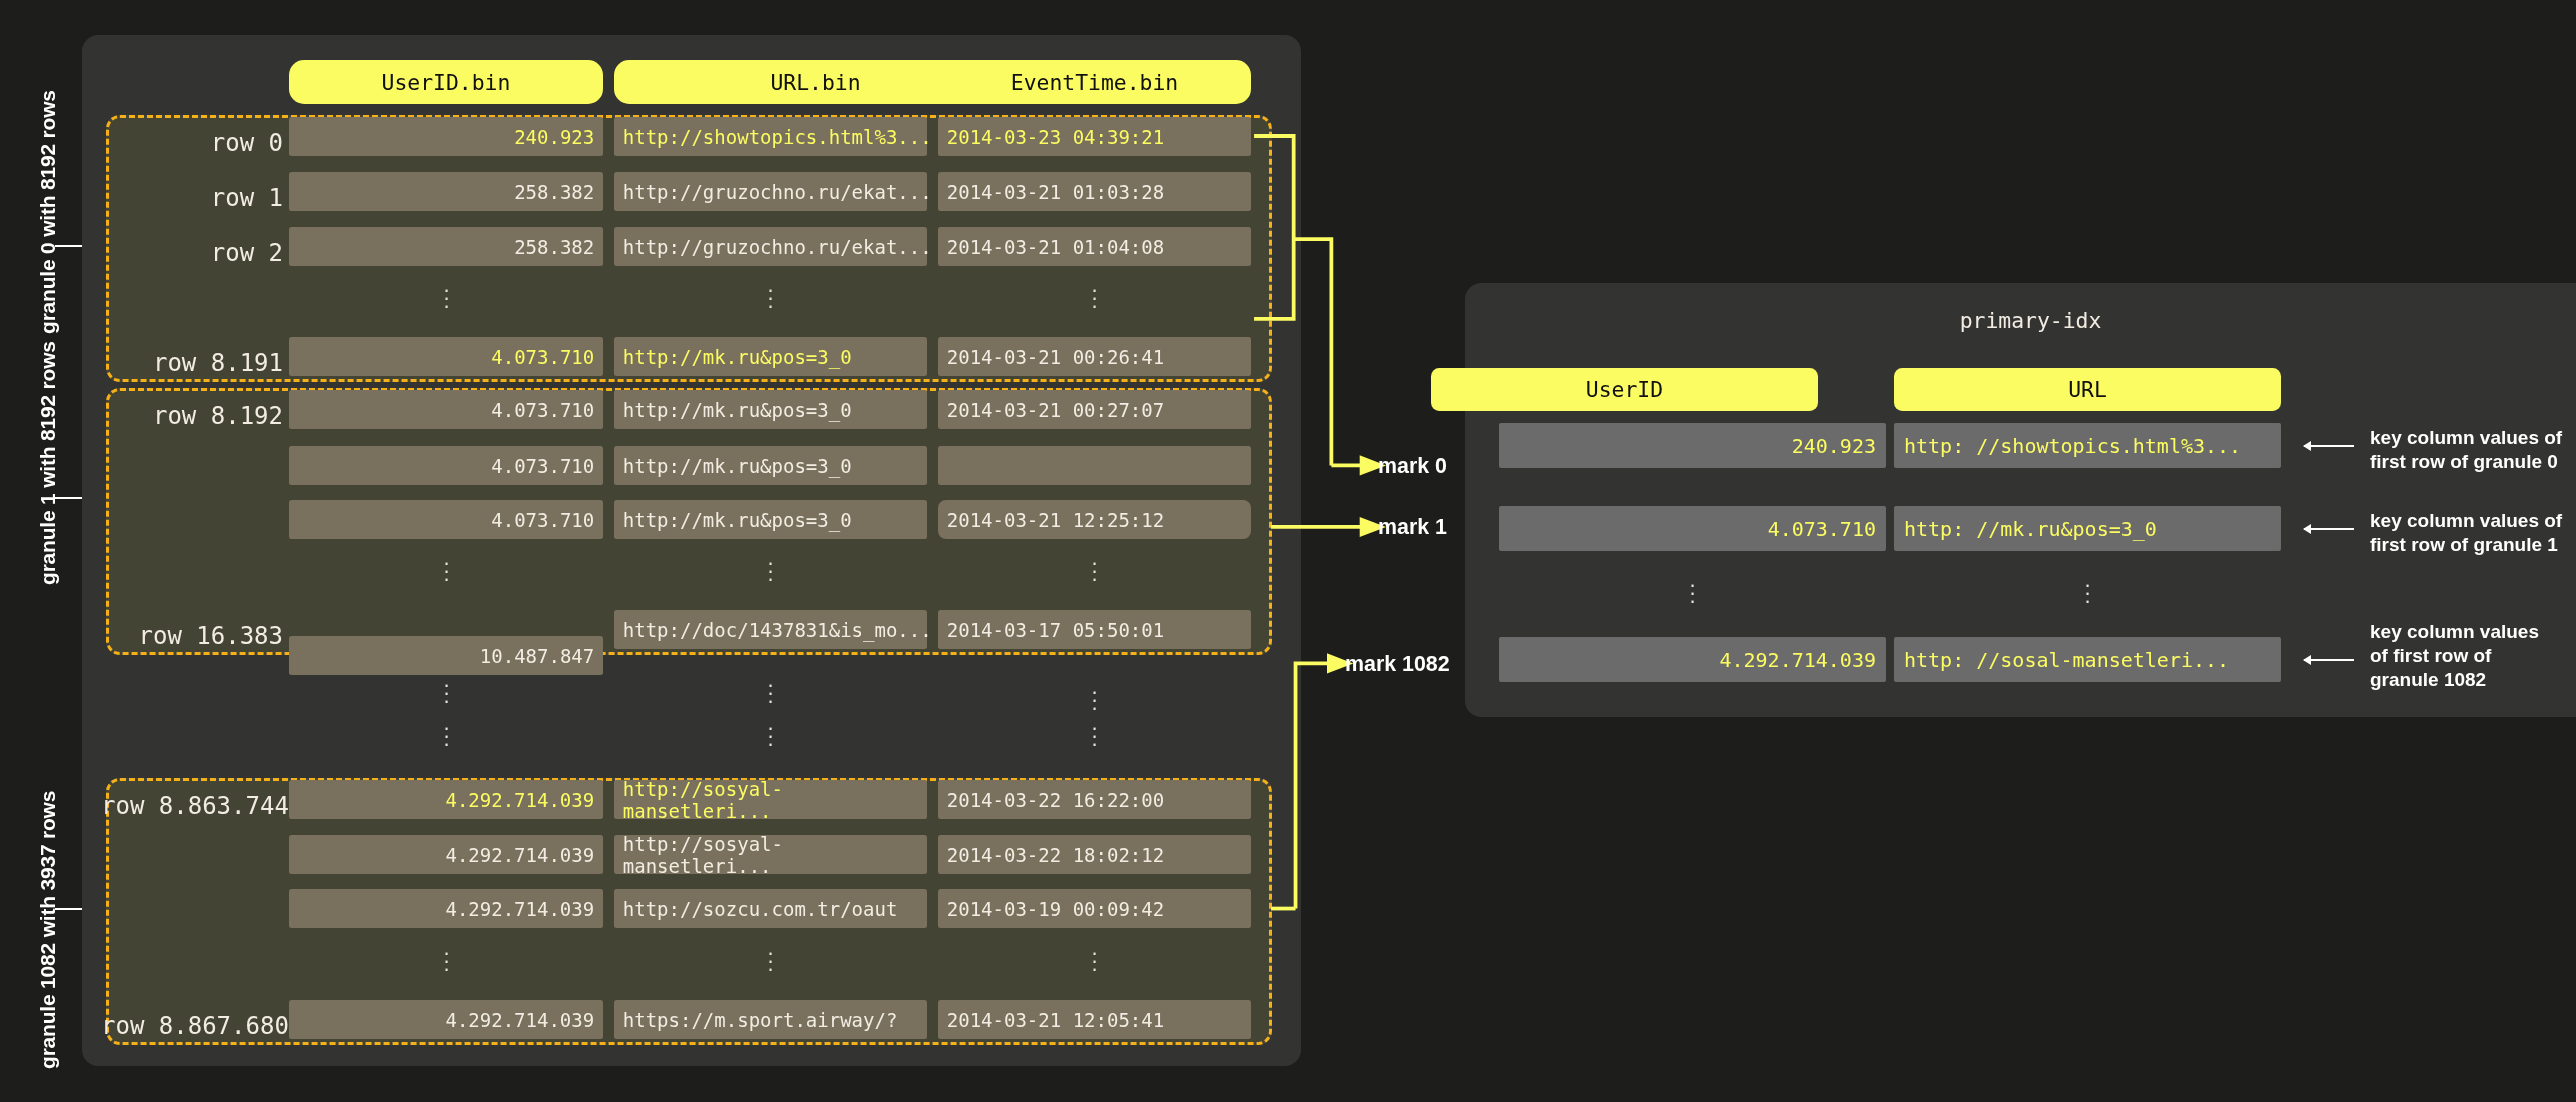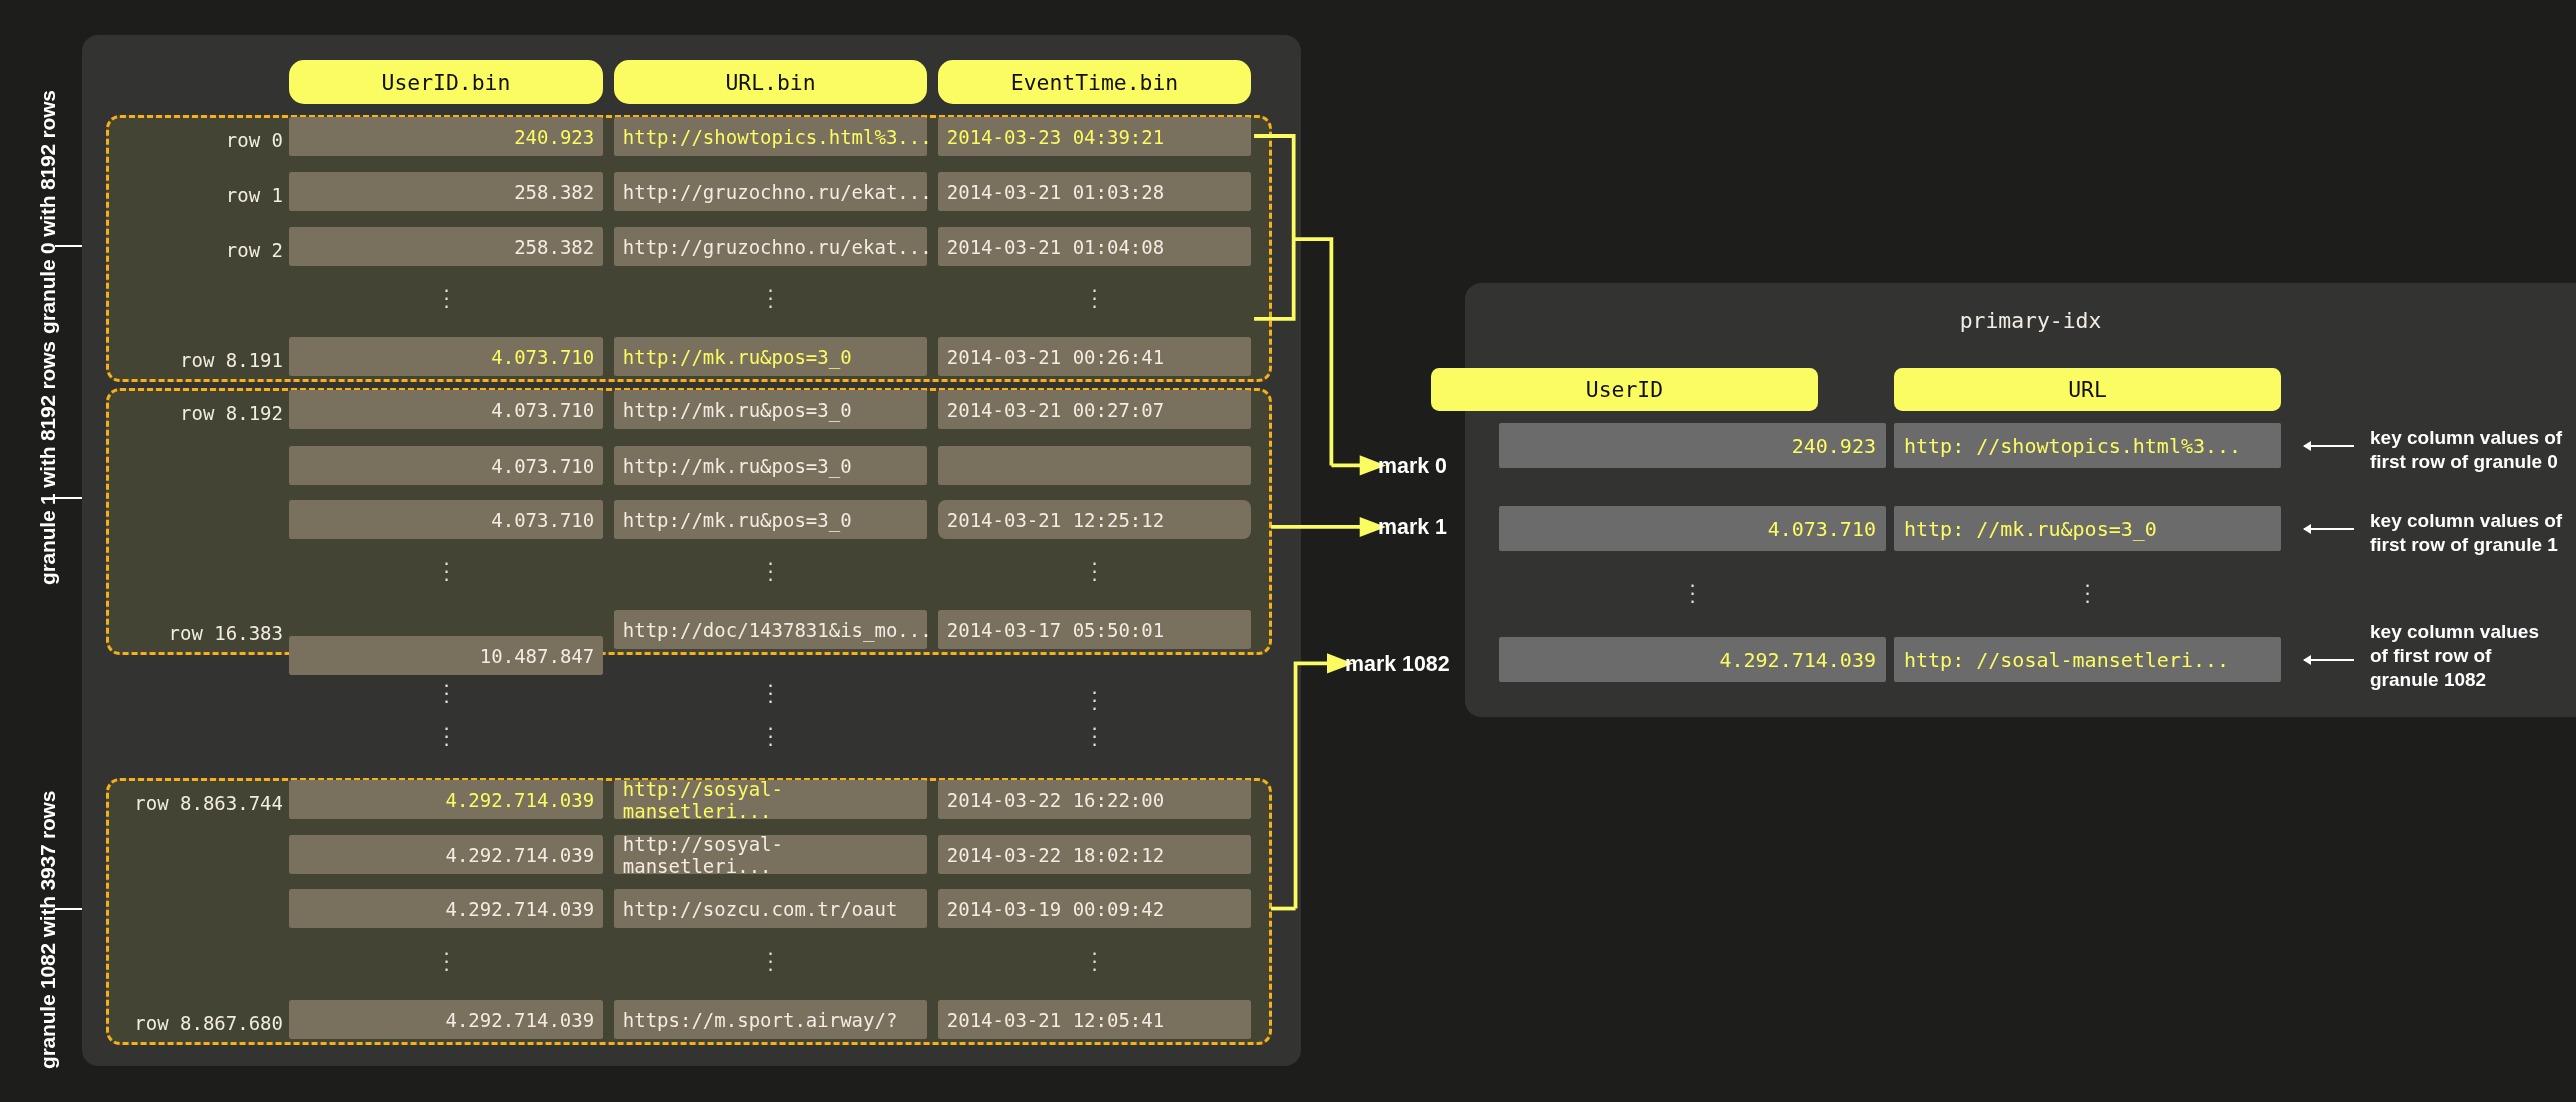--- a/index.html
+++ b/index.html
@@ -52,21 +52,21 @@
   .cell{
     position:absolute;background:#79705d;border-radius:2.5px;
     display:flex;align-items:center;
     color:#f2ece2;font-size:19px;
     box-sizing:border-box;padding:0 8.8px;
   }
   .cell.num{justify-content:flex-end;}
   .cell.txt{justify-content:flex-start;}
   .cell.hl{color:#fbfb62;}
   .rowlabel{
-    position:absolute;color:#f2ece2;font-size:19px;
+    position:absolute;color:#f2ece2;font-size:24px;
     text-align:right;white-space:nowrap;
   }
   .vdots{
     position:absolute;color:#e8e4da;font-size:21.4px;line-height:8.2px;
     text-align:center;width:19px;
   }
   .vdots span{display:block;}
 
   
   .idxtitle{
@@ -113,21 +113,21 @@
 
 <div class="vline" style="left:55px;top:497px;width:50px;"></div>
 <div class="vlabel" style="left:36px;top:585px;">granule 1 with 8192 rows</div>
 
 <div class="vline" style="left:55px;top:908px;width:50px;"></div>
 <div class="vlabel" style="left:36px;top:1069px;">granule 1082 with 3937 rows</div>
 
 <div class="panel" style="left:82px;top:35px;width:1219px;height:1031px;"></div>
 
 <div class="colhead mono" style="left:289px;top:60px;width:314px;height:44px;">UserID.bin</div>
-<div class="colhead mono" style="left:614px;top:60px;width:313px;height:44px;">URL.bin</div>
+<div class="colhead mono" style="left:614px;top:60px;width:313px;height:44px;padding-left:45px;">URL.bin</div>
 <div class="colhead mono" style="left:938px;top:60px;width:313px;height:44px;">EventTime.bin</div>
 
 <div class="granule" style="left:106px;top:115px;width:1166px;height:267px;"></div>
 <div class="rowlabel mono" style="left:107px;top:129px;width:176px;">row 0</div>
 <div class="cell num hl mono" style="left:289px;top:117px;width:314px;height:39px;">240.923</div>
 <div class="cell txt hl mono" style="left:614px;top:117px;width:313px;height:39px;">http://showtopics.html%3...</div>
 <div class="cell txt hl mono" style="left:938px;top:117px;width:313px;height:39px;">2014-03-23 04:39:21</div>
 
 <div class="rowlabel mono" style="left:107px;top:184px;width:176px;">row 1</div>
 <div class="cell num mono" style="left:289px;top:172px;width:314px;height:39px;">258.382</div>

